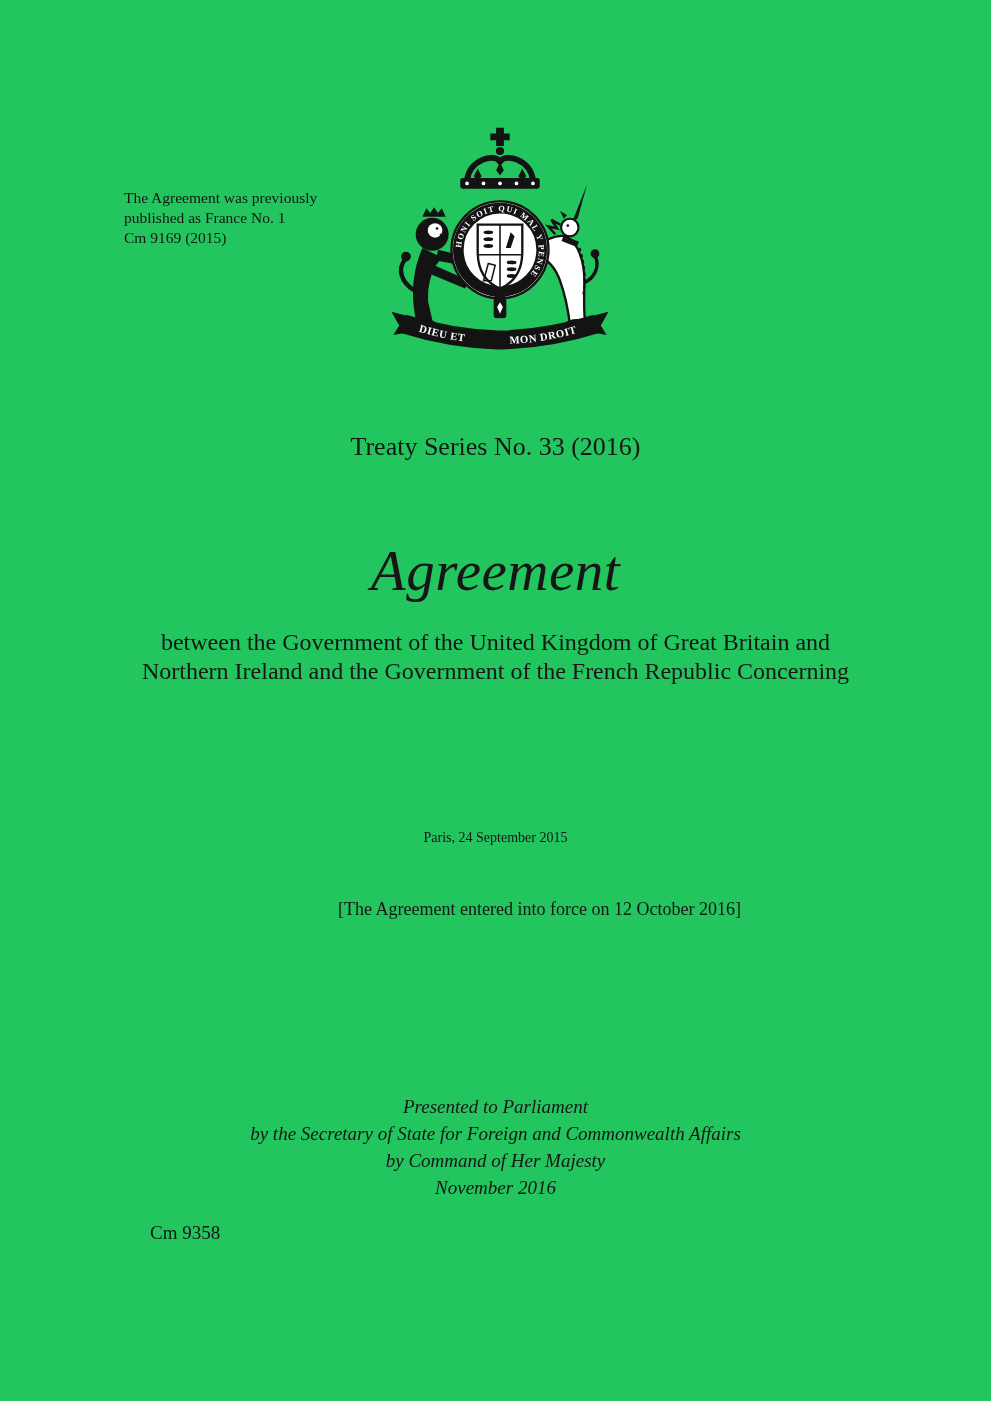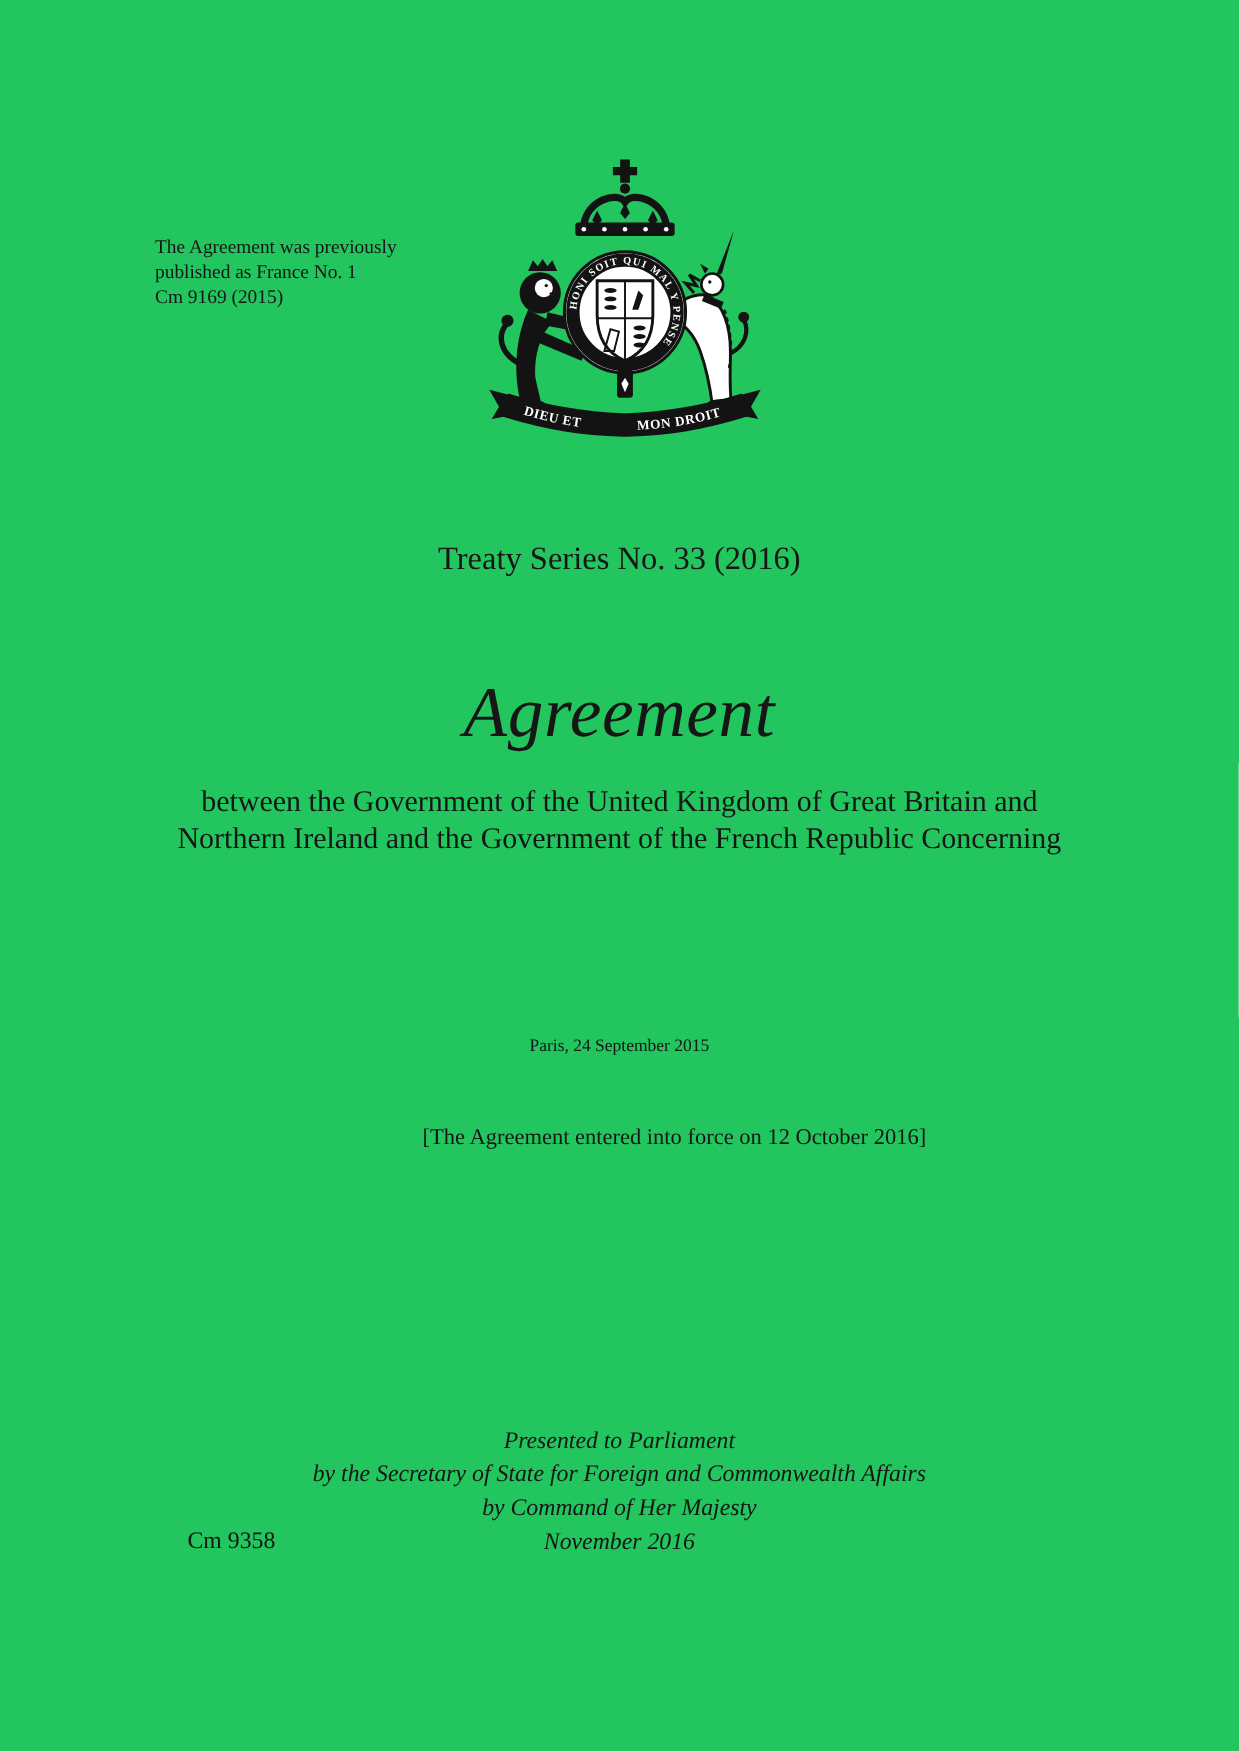--- a/index.html
+++ b/index.html
@@ -32,21 +32,21 @@
     position: absolute;
     left: 0;
     width: 100%;
     text-align: center;
   }
   .series-line { top: 432px; font-size: 26px; }
   .doc-title   { top: 538px; font-size: 57px; letter-spacing: 0.5px; font-style: italic; }
   .doc-subtitle{ top: 628px; font-size: 24px; line-height: 28.5px; }
   .date-line   { top: 787px; font-size: 14px; margin-top: 43px; }
   .force-line  { top: 899px; font-size: 18px; margin-left: 44px; }
-  .presented   { top: 1093px; font-size: 19px; line-height: 27px; font-style: italic; margin-top: 46px; }
+  .presented   { top: 1093px; font-size: 19px; line-height: 27px; font-style: italic; }
   .cm-number {
     position: absolute;
     left: 150px;
     top: 1222px;
     font-size: 19px;
   }
   .crest-svg text {
     font-family: "Liberation Serif", serif;
     font-weight: bold;
   }

